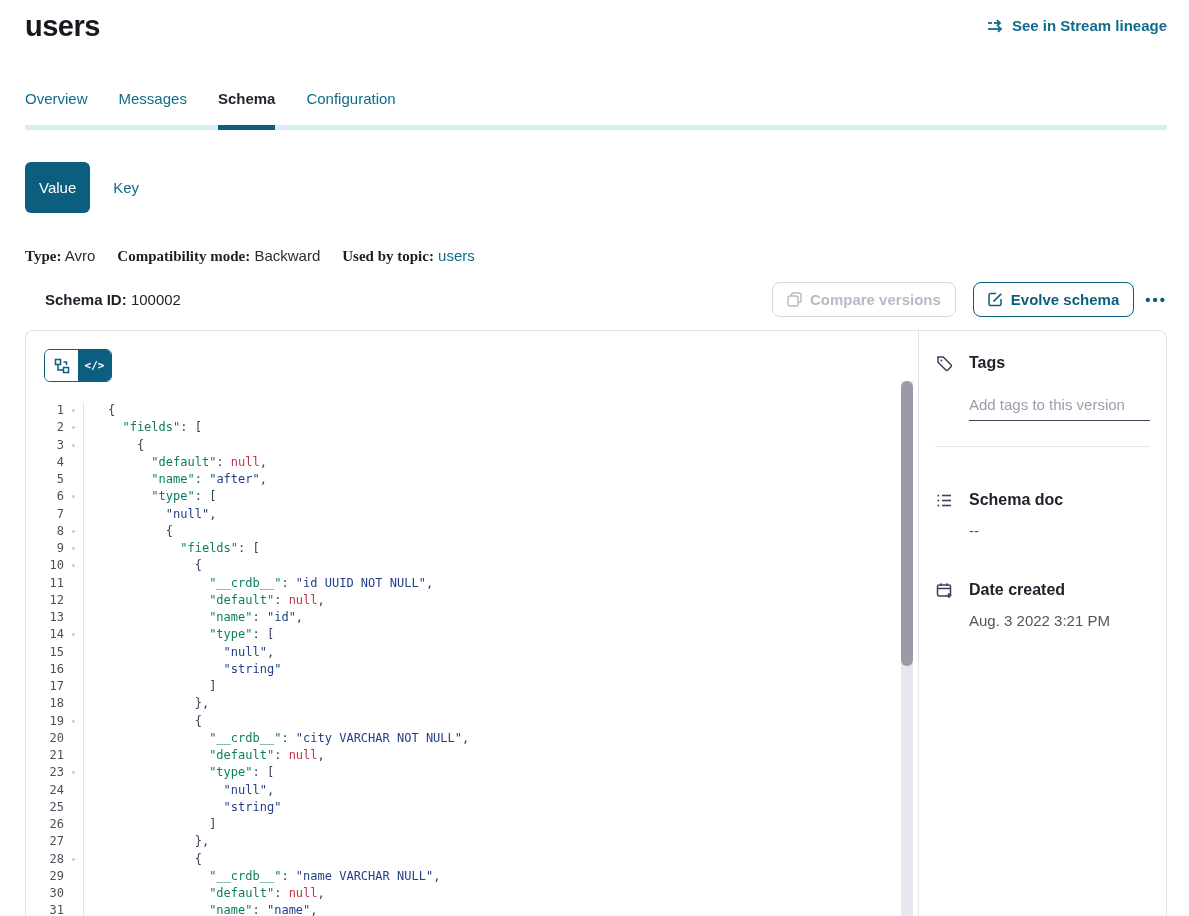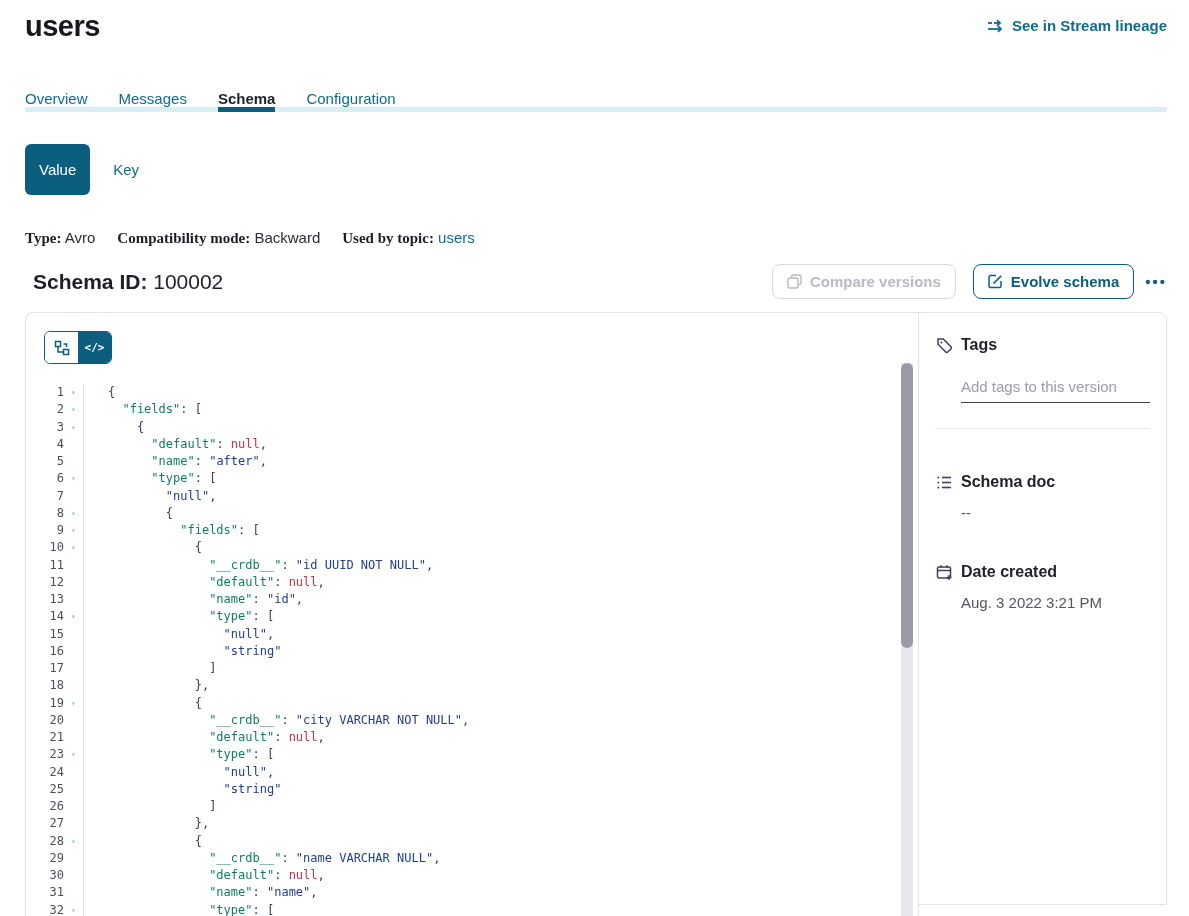--- a/index.html
+++ b/index.html
@@ -8,41 +8,41 @@
   .page { width:1189px; height:916px; padding:10px 22px 0 25px; position:relative; }
 
   
   .header-row { display:flex; justify-content:space-between; align-items:flex-start; }
   .page-title { font-size:29px; font-weight:700; color:#17191f; letter-spacing:-0.5px; }
   .lineage-link { display:flex; align-items:center; gap:7px; margin-top:7px;
     color:#0f6c8d; font-size:15px; font-weight:600; cursor:pointer; }
 
   
   .tabs { display:flex; gap:31px; margin-top:47px; border-bottom:5px solid #d9edf4; }
-  .tab { font-size:15px; color:#0f6c8d; padding-bottom:0; margin-bottom:-5px;
+  .tab { font-size:15px; color:#0f6c8d; padding-bottom:18px; margin-bottom:-5px;
     border-bottom:5px solid transparent; cursor:pointer; }
   .tab.active { color:#1e232b; font-weight:700; border-bottom-color:#0b5e7d; }
 
   
   .vk-row { display:flex; align-items:center; gap:23px; margin-top:32px; }
   .vk-btn { font-size:15px; border-radius:6px; padding:17px 14px; cursor:pointer; border:none; background:none; font-family:inherit; }
   .vk-btn.active { background:#0b5e7d; color:#ffffff; }
   .vk-btn.plain  { color:#0f6c8d; padding:7px 0; }
 
   
   .meta-row { display:flex; gap:22px; margin-top:34px; font-size:15px; color:#2c2c36; }
   .meta-item b { font-weight:700; color:#1e1e28;font-family:Liberation Serif, serif; }
   .meta-link { color:#0f6c8d; cursor:pointer; }
 
   
   .controls-row { display:flex; align-items:center; margin-top:17px; }
   .version-select { display:flex; align-items:center; justify-content:space-between;
     width:175px; height:36px; border:1px solid #3c3c4c; border-radius:8px;
     padding:0 12px 0 13px; font-size:14px; color:#2a2a34; cursor:pointer; background:#fff; }
-  .schema-id { margin-left:8px; font-size:21px; }
+  .schema-id { margin-left:20px; font-size:15px; }
   .schema-id b { font-weight:700; color:#1e1e28; }
   .spacer { flex:1; }
   .btn { display:flex; align-items:center; gap:8px; height:35px; padding:0 14px;
     border-radius:8px; font-size:15px; font-weight:600; background:#fff; cursor:pointer; font-family:inherit; }
   .btn.disabled { border:1px solid #d9d9e0; color:#b9b9c6; cursor:default; }
   .btn.outline  { border:1px solid #0b5e7d; color:#0b5e7d; margin-left:17px; }
   .more-btn { margin-left:11px; color:#0b5e7d; font-size:15px; letter-spacing:2px;
     font-weight:700; background:none; border:none; cursor:pointer; }
 
   
@@ -70,21 +70,21 @@
   .tk-k { color:#0e7d61; }
   .tk-s { color:#24408a; }
   .tk-n { color:#c4314b; }
 
   
   .scroll-track { position:absolute; top:50px; bottom:0; right:5px; width:12px; background:#e7e7ee; }
   .scroll-thumb { position:absolute; top:0; left:0; width:12px; height:285px;
     background:#9a9aa9; border-radius:6px; cursor:pointer; }
 
   
-  .side-section { padding:0 16px 0 17px; display:grid; grid-template-columns:25px 1fr; column-gap:0; }
+  .side-section { padding:0 16px 0 17px; display:grid; grid-template-columns:25px 1fr; column-gap:8px; }
   .side-icon { width:25px; padding-top:1px; color:#3d405a; }
   .side-heading { font-size:16px; font-weight:700; color:#22222c; }
   .side-value { grid-column:2; font-size:15px; color:#55555f; margin-top:9px; }
   .tags-input { grid-column:2; width:100%; border:none; border-bottom:1px solid #3f3f58;
     font-size:15px; color:#2a2a34; padding:0 0 7px 0; margin-top:20px; outline:none;
     font-family:inherit; background:transparent; }
   .tags-input::placeholder { color:#9c9cae; }
   .side-divider { height:1px; background:#e6e6ec; margin:25px 16px 0 16px; border:none; }
   .gap-lg { margin-top:44px; }
   .gap-md { margin-top:42px; }

